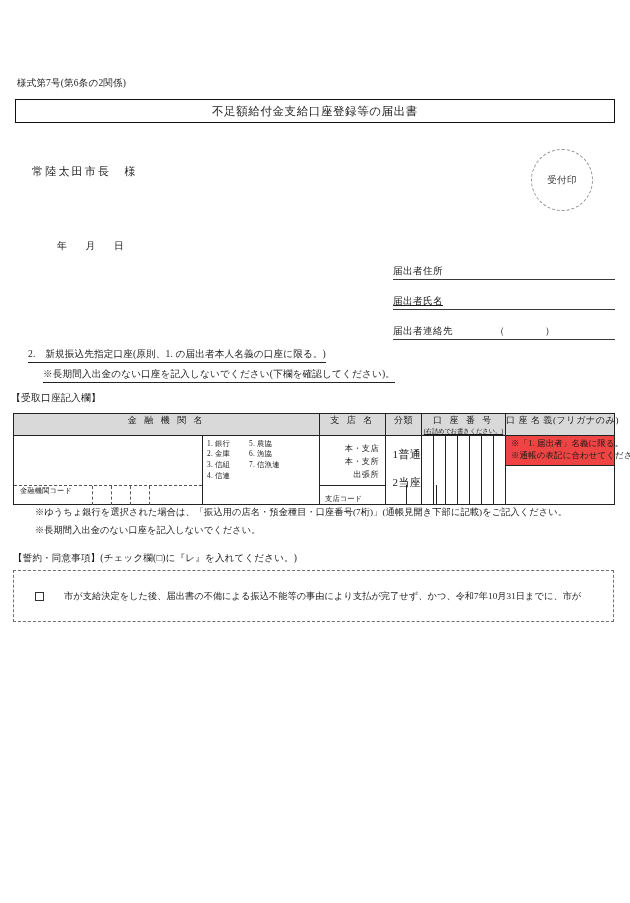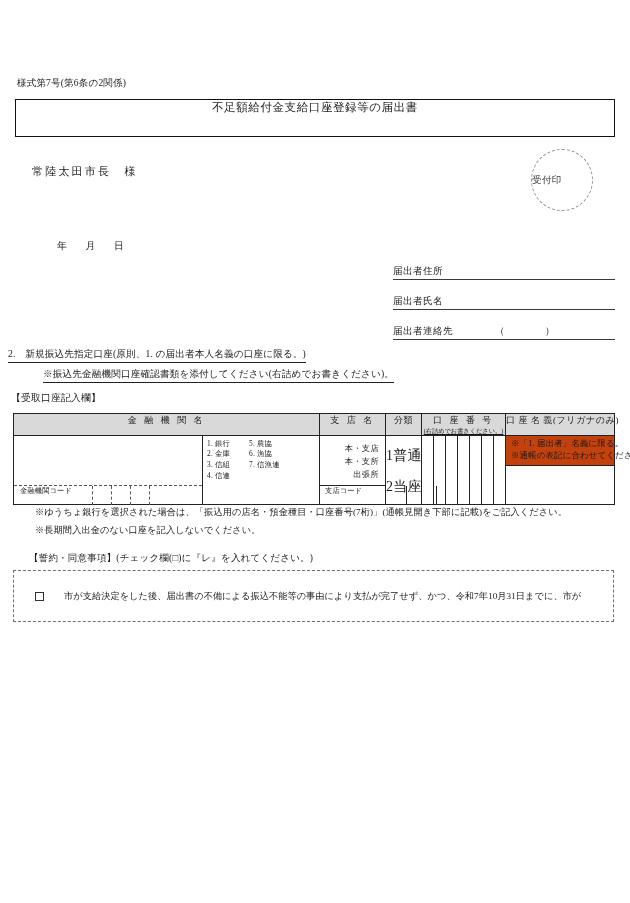--- a/index.html
+++ b/index.html
@@ -29,25 +29,25 @@
     font-size: 9.5px;
     letter-spacing: 0.2px;
     white-space: nowrap;
   }
 
   
   .title-box {
     position: absolute;
     left: 15px; top: 99px;
     width: 600px;
-    height: 38px;
+    height: 24px;
     border: 1.6px solid #111;
     box-sizing: border-box;
     display: flex;
-    align-items: flex-start;
+    align-items: center;
     justify-content: center;
   }
   .title-text {
     font-size: 11.5px;
     letter-spacing: 0.6px;
     white-space: nowrap;
   }
 
   
   .addressee {
@@ -60,20 +60,21 @@
 
   
   .seal {
     position: absolute;
     left: 531px; top: 149px;
     width: 62px; height: 62px;
     border: 1.2px dashed #8c8c8c;
     border-radius: 50%;
     display: flex;
     align-items: center;
+    justify-content: center;
     box-sizing: border-box;
   }
   .seal-text {
     font-size: 9.5px;
     letter-spacing: 0.4px;
     color: #333;
     white-space: nowrap;
   }
 
   
@@ -111,27 +112,27 @@
     padding-bottom: 1px;
   }
   .field-paren {
     font-size: 9.6px;
     white-space: nowrap;
     padding-bottom: 1px;
     margin-left: 42px;
     letter-spacing: 0.4px;
   }
   #f-address { left: 393px; top: 263px; width: 222px; }
-  #f-name    { left: 393px; top: 293px; width: 222px; }
+  #f-name    { left: 393px; top: 293px; width: 222px; text-decoration: underline; }
   #f-tel     { left: 393px; top: 323px; width: 222px; }
 
   
   .clause2 {
     position: absolute;
-    left: 8px; top: 348px;
+    left: 28px; top: 348px;
     font-size: 9.6px;
     letter-spacing: 0.15px;
     white-space: nowrap;
     border-bottom: 0.9px solid #222;
     padding-bottom: 1px;
   }
   .clause2-note {
     position: absolute;
     left: 43px; top: 368px;
     font-size: 9.6px;
@@ -239,82 +240,82 @@
     line-height: 1.6;
     letter-spacing: 0.4px;
   }
   .branch-code-row {
     position: absolute;
     left: 0; top: 49px; right: 0;
     height: 19px;
     border-top: 0.9px solid #222;
     box-sizing: border-box;
     display: flex;
-    align-items: flex-start;
+    align-items: flex-end;
     gap: 44px;
   }
   .branch-code-label {
     font-size: 7.2px;
     letter-spacing: 0.2px;
     padding-left: 5px;
     width: 48px;
     white-space: nowrap;
   }
   .branch-code-boxes { display: flex; height: 19px; }
   .branch-code-boxes .cb {
     width: 15px;
     border-left: 0.9px solid #222;
     box-sizing: border-box;
   }
 
   
   .kind-cell {
     height: 68px;
-    text-align: left;
-    font-size: 14px;
+    text-align: right;
+    font-size: 11px;
     letter-spacing: 0.3px;
   }
   .kind-cell div { padding-top: 11px; white-space: nowrap; }
   .kind-cell div + div { padding-top: 13px; }
 
   
   .num-cell { height: 68px; padding: 0; }
   .num-grid { display: flex; height: 68px; }
   .num-grid .nb {
     flex: 1 1 0;
     border-left: 0.9px solid #222;
     box-sizing: border-box;
   }
   .num-grid .nb:first-child { border-left: none; }
 
   
   .holder-cell { height: 68px; padding: 0; position: relative; }
   .holder-notes {
-    background: #c2410c;
+    background: #ef4444;
     border-bottom: 0.9px solid #222;
     padding: 2px 0 2px 5px;
     font-size: 8.4px;
     line-height: 1.5;
     letter-spacing: 0.2px;
     white-space: nowrap;
   }
 
   
   .note {
     position: absolute;
     font-size: 9.2px;
     letter-spacing: 0.1px;
     white-space: nowrap;
   }
   #note1 { left: 35px; top: 506px; }
   #note2 { left: 35px; top: 524px; }
 
   .pledge-head {
     position: absolute;
-    left: 29px; top: 552px;
+    left: 13px; top: 552px;
     font-size: 9.5px;
     letter-spacing: 0.2px;
     white-space: nowrap;
   }
 
   
   .pledge-box {
     position: absolute;
     left: 13px; top: 570px;
     width: 601px;
@@ -368,21 +369,21 @@
   </div>
   <div class="field" id="f-name">
     <span class="field-label">届出者氏名</span>
   </div>
   <div class="field" id="f-tel">
     <span class="field-label">届出者連絡先</span>
     <span class="field-paren">（　　　　）</span>
   </div>
 
   <div class="clause2">2.　新規振込先指定口座(原則、1. の届出者本人名義の口座に限る。)</div>
-  <div class="clause2-note">※振込先金融機関口座確認書類を添付してください(右詰めでお書きください)。</div>
+  <div class="clause2-note">※長期間入出金のない口座を記入しないでください(下欄を確認してください)。</div>
   <div class="section-head">【受取口座記入欄】</div>
 
   <table class="acct-table">
     <colgroup>
       <col style="width:306px">
       <col style="width:66px">
       <col style="width:36px">
       <col style="width:84px">
       <col style="width:109px">
     </colgroup>

